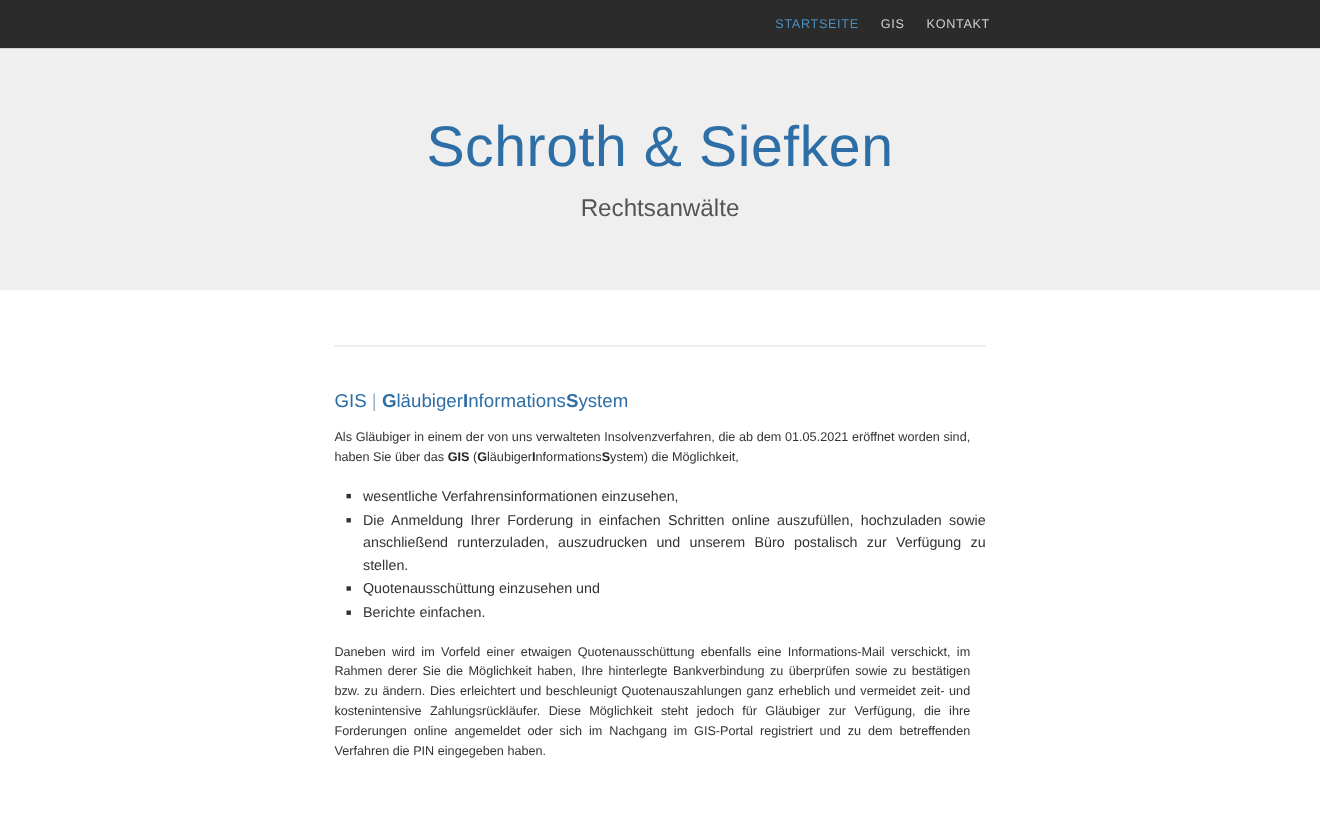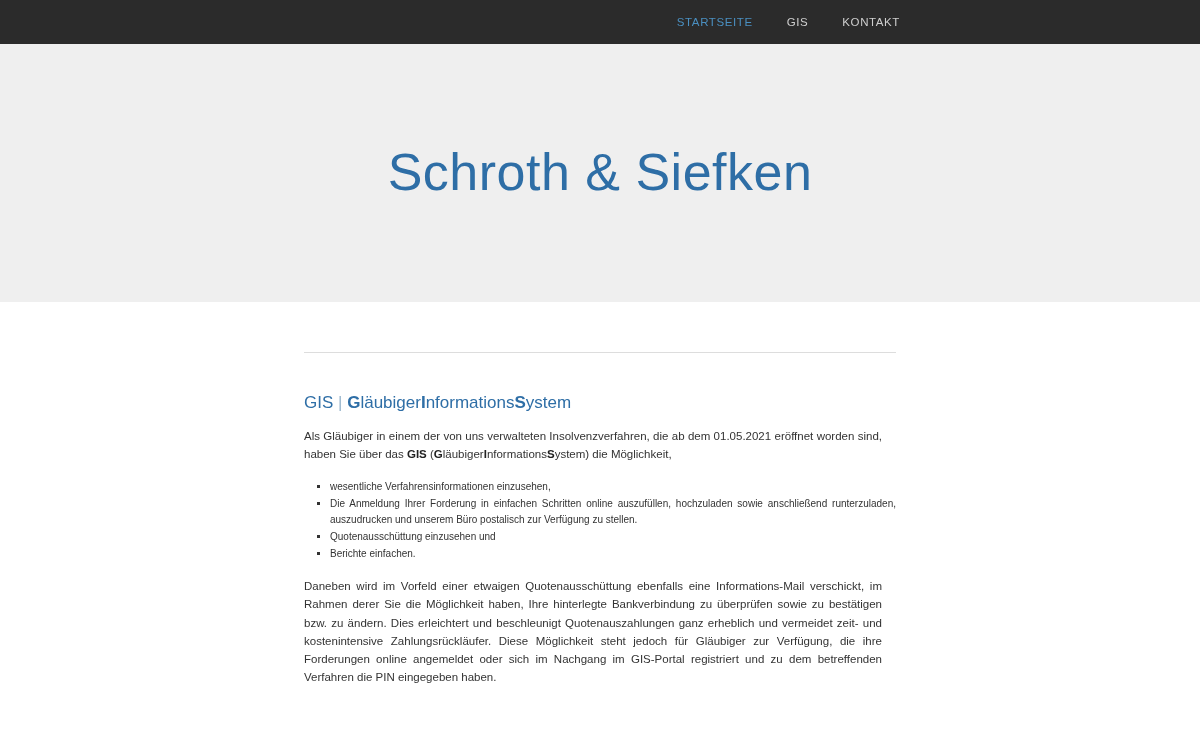--- a/index.html
+++ b/index.html
@@ -16,34 +16,34 @@
     height: 44px;
     background: #2b2b2b;
     display: flex;
     align-items: center;
     justify-content: flex-end;
     padding-right: 300px;
   }
   .nav {
     display: flex;
     align-items: flex-end;
-    gap: 34px;
+    gap: 20px;
   }
   .nav a {
     color: #cfcfcf;
     font-size: 11.5px;
     letter-spacing: 0.6px;
     text-decoration: none;
     font-weight: 400;
   }
   .nav a.active { color: #4a8fc0; }
 
   
   .hero {
-    height: 258px;
+    height: 220px;
     background: #efefef;
     display: flex;
     flex-direction: column;
     align-items: center;
     justify-content: center;
   }
   .hero-title {
     font-size: 52px;
     color: #2e6ea6;
     font-weight: 400;
@@ -90,40 +90,41 @@
     margin: 0 14px 16px 0;
   }
   p.body b { font-weight: 700; color: #222; }
 
   ul.bullets {
     margin: 0 0 16px 0;
     padding-left: 26px;
     list-style: square;
   }
   ul.bullets li {
-    font-size: 10px;
+    font-size: 13px;
     line-height: 1.58;
     color: #333333;
     text-align: justify;
     margin-bottom: 1px;
   }
 </style>
 </head>
 <body>
 
 <div class="topbar">
   <nav class="nav">
     <a href="#" class="active">STARTSEITE</a>
     <a href="#">GIS</a>
     <a href="#">KONTAKT</a>
   </nav>
 </div>
 
 <header class="hero">
   <div class="hero-title">Schroth &amp; Siefken</div>
+  <div class="hero-sub">Rechtsanwälte</div>
 </header>
 
 <main class="page">
   <div class="content">
     <div class="rule-top"></div>
 
     <h2 class="section-title">
       <span>GIS</span>
       <span class="sep">|</span>
       <b>G</b><span>läubiger</span><b>I</b><span>nformations</span><b>S</b><span>ystem</span>

